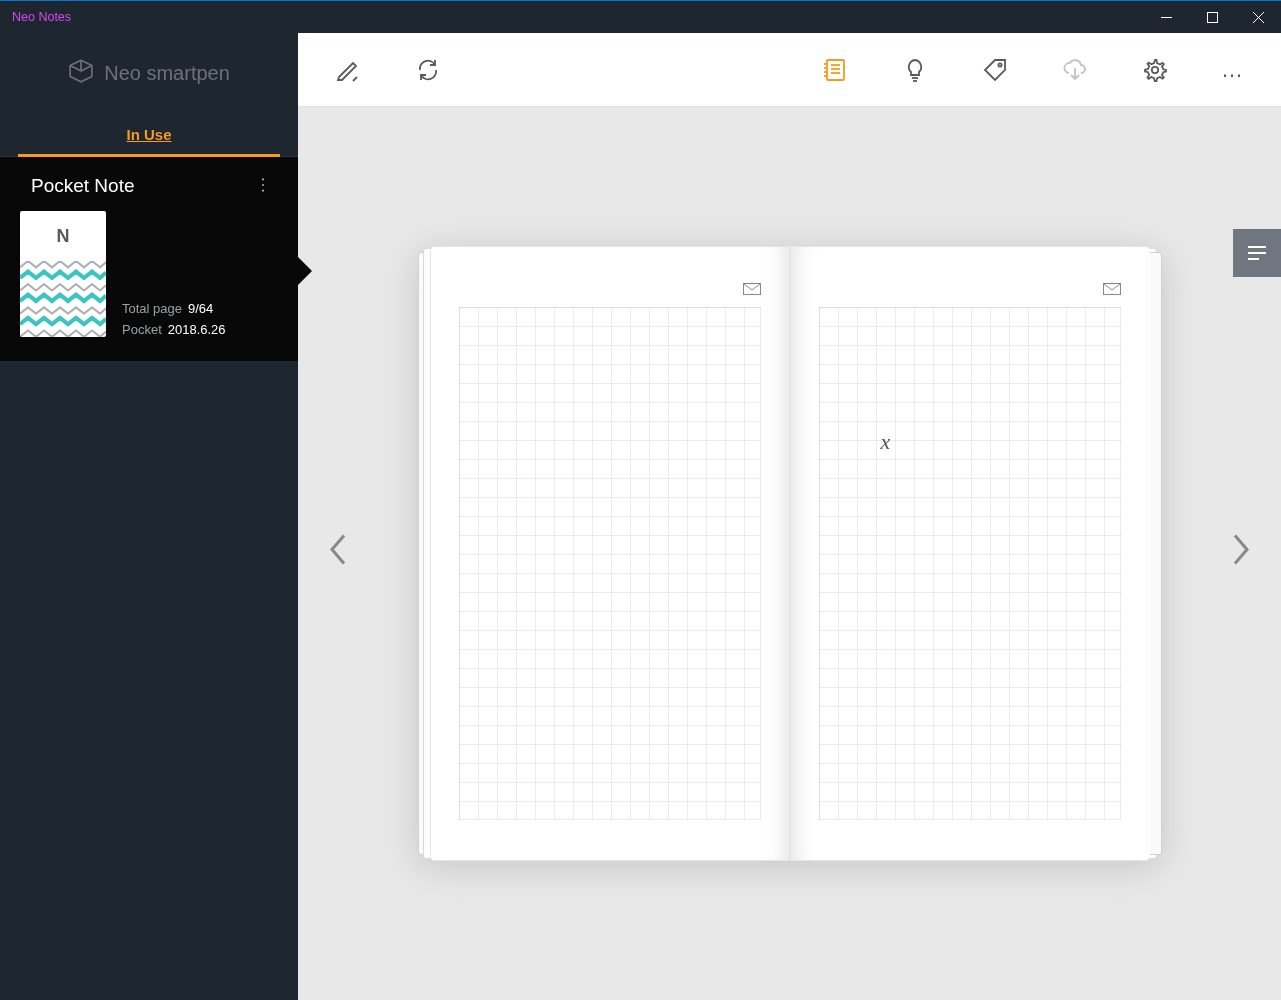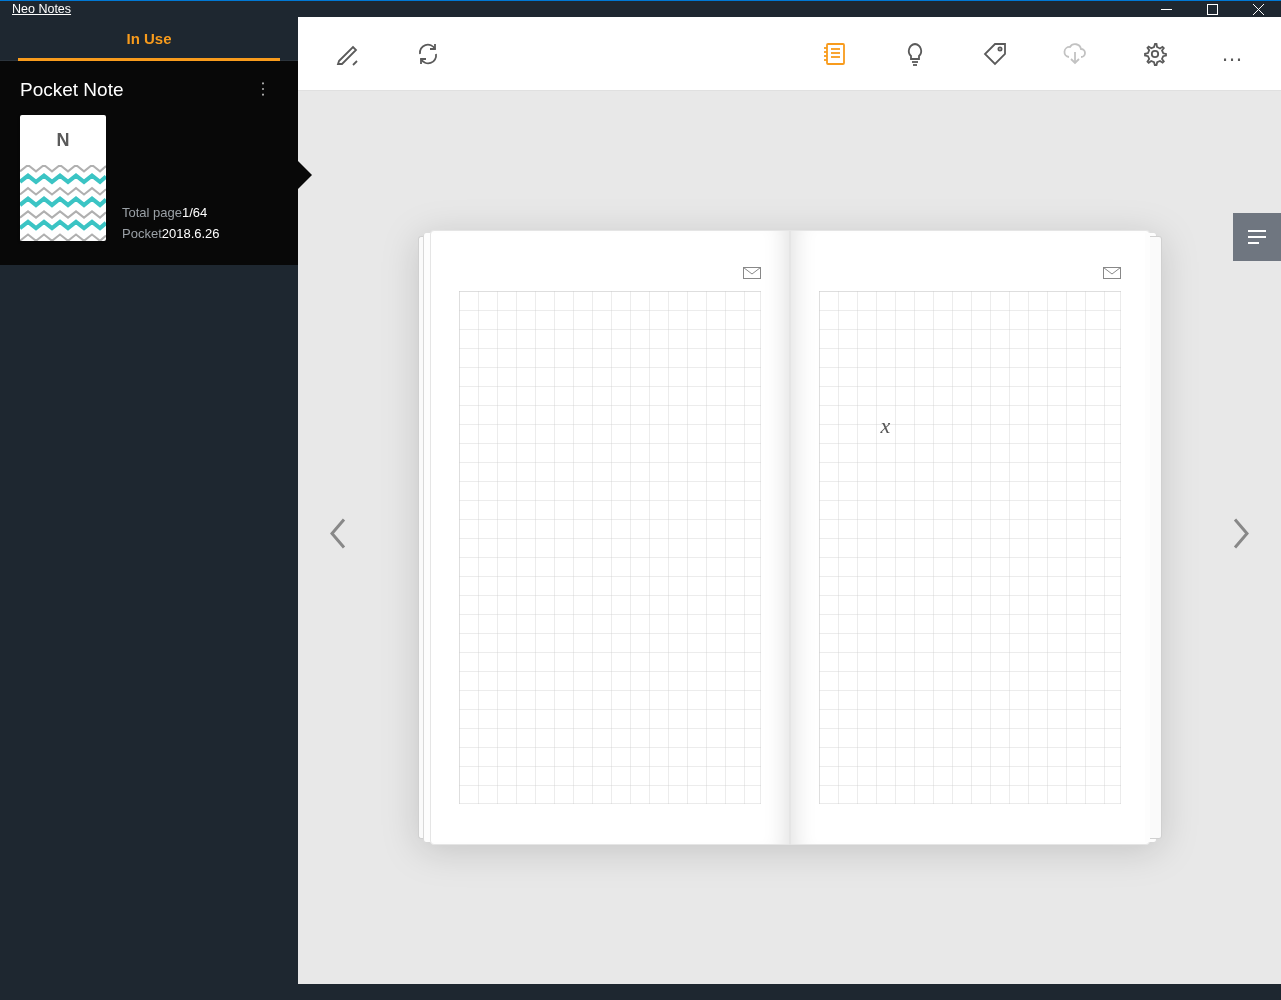--- a/index.html
+++ b/index.html
@@ -1,40 +1,40 @@
 <!DOCTYPE html>
 <html><head>
 <meta charset="utf-8">
 <style>
 * { margin: 0; padding: 0; box-sizing: border-box; font-family: "Segoe UI", Arial, sans-serif; }
 body { background: #1e2730; width: 1281px; height: 1000px; overflow: hidden; border-top: 1px solid #0078d4; }
-.titlebar { height: 16px; background: #1e2730; display: flex; align-items: center; justify-content: space-between; color: #ffffff; text-decoration: underline; }
+.titlebar { height: 32px; background: #1e2730; display: flex; align-items: center; justify-content: space-between; color: #d946ef; }
 .titlebar .title { padding-left: 12px; font-size: 12.5px; }
 .titlebar .controls { display: flex; height: 100%; }
 .titlebar .controls button { width: 46px; height: 100%; background: none; border: none; color: #fff; display:flex; align-items:center; justify-content:center; }
 .titlebar .controls button svg { width: 11px; height: 11px; }
 .main { display: flex; height: calc(100% - 32px); }
 .sidebar { width: 298px; background: #1e2730; color: #fff; display: flex; flex-direction: column; }
 .brand { height: 80px; display:flex; align-items:center; justify-content:center; color:#6b727a; font-size:20px; gap:10px; }
 .brand svg { width:26px; height:26px; }
 .tabs { display:flex; height:44px; border-bottom:1px solid #2c343c; }
-.tab { flex:1; display:flex; align-items:center; justify-content:center; font-size:15px; font-weight:600; color:#888; position:relative; }
+.tab { flex:1; display:flex; align-items:center; justify-content:center; font-size:15px; font-weight:600; color:#888; position:relative;text-decoration:underline; }
 .tab.active { color:#f89b1c; }
 .tab.active::after { content:""; position:absolute; bottom:-1px; left:18px; right:18px; height:3px; background:#f89b1c; }
 .notebook-card { background:#080808; margin-top:0; padding:18px 20px 24px 20px; position:relative; }
 .notebook-card .header { display:flex; justify-content:space-between; align-items:center; margin-bottom:14px; }
-.notebook-card .title { font-size:19px; font-weight:400; color:#fff; }
+.notebook-card .title { font-size:19px; font-weight:400; color:#fff;margin-left:11px; }
 .notebook-card .more { color:#aaa; font-size:18px; line-height:0; letter-spacing:2px; transform:rotate(90deg); }
 .notebook-card .body { display:flex; gap:16px; }
 .cover { width:86px; height:126px; background:#fff; border-radius:2px; overflow:hidden; display:flex; flex-direction:column; box-shadow:0 1px 3px rgba(0,0,0,.3); }
 .cover-top { flex:0 0 50px; display:flex; align-items:center; justify-content:center; font-weight:700; color:#5a5a5a; font-size:18px; }
 .cover-bottom { flex:1; }
 .zigzag { width:100%; height:100%; }
 .meta { display:flex; flex-direction:column; justify-content:flex-end; gap:6px; font-size:13px; }
-.meta-row { display:flex; }
+.meta-row { display:flex; gap:6px; }
 .meta-label { color:#9aa0a6; }
 .meta-value { color:#fff; }
 .pointer { position:absolute; right:-14px; top:100px; width:0; height:0; border-top:14px solid transparent; border-bottom:14px solid transparent; border-left:14px solid #080808; }
 .content { flex:1; background:#e8e8e8; display:flex; flex-direction:column; }
 .toolbar { height:74px; background:#fff; display:flex; align-items:center; padding:0 36px; gap:52px; border-bottom:1px solid #e0e0e0; position:relative; }
 .toolbar .spacer { flex:1; }
 .tool-icon { width:28px; height:28px; display:flex; align-items:center; justify-content:center; }
 .tool-icon svg { width:26px; height:26px; stroke:#5a5a5a; fill:none; stroke-width:1.8; }
 .tool-icon.active svg { stroke:#f89b1c; fill:none; }
 .tool-icon.disabled svg { stroke:#c2c2c2; }
@@ -80,20 +80,30 @@
         <svg viewBox="0 0 11 11">
           <line x1="0" y1="0" x2="11" y2="11" stroke="#fff" stroke-width="1"></line>
           <line x1="11" y1="0" x2="0" y2="11" stroke="#fff" stroke-width="1"></line>
         </svg>
       </button>
   </div>
 </div>
 
 <div class="main">
   <div class="sidebar">
+    <div class="brand">
+      <span>
+        <svg viewBox="0 0 24 24">
+            <polygon points="12,2 22,7 22,17 12,22 2,17 2,7" fill="none" stroke="#6b727a" stroke-width="1.5"></polygon>
+            <polyline points="12,2 12,12 2,7" fill="none" stroke="#6b727a" stroke-width="1.5"></polyline>
+            <polyline points="12,12 22,7" fill="none" stroke="#6b727a" stroke-width="1.5"></polyline>
+          </svg>
+      </span>
+      <span>Neo smartpen</span>
+    </div>
     <div class="tabs">
       <div class="tab active">
           <span>In Use</span>
         </div>
     </div>
     <div class="notebook-card">
       <div class="header">
         <div class="title">Pocket Note</div>
         <div class="more">…</div>
       </div>
@@ -108,21 +118,21 @@
               <path d="M0 38 L8 32 L16 38 L24 32 L32 38 L40 32 L48 38 L56 32 L64 38 L72 32 L80 38 L86 33" stroke="#3bc4c4" fill="none" stroke-width="4"></path>
               <path d="M0 50 L8 44 L16 50 L24 44 L32 50 L40 44 L48 50 L56 44 L64 50 L72 44 L80 50 L86 45" stroke="#b0b0b0" fill="none" stroke-width="2"></path>
               <path d="M0 60 L8 54 L16 60 L24 54 L32 60 L40 54 L48 60 L56 54 L64 60 L72 54 L80 60 L86 55" stroke="#3bc4c4" fill="none" stroke-width="4"></path>
               <path d="M0 72 L8 66 L16 72 L24 66 L32 72 L40 66 L48 72 L56 66 L64 72 L72 66 L80 72 L86 67" stroke="#b0b0b0" fill="none" stroke-width="2"></path>
             </svg>
           </div>
         </div>
         <div class="meta">
           <div class="meta-row">
             <span class="meta-label">Total page</span>
-            <span class="meta-value">1/64</span>
+            <span class="meta-value">9/64</span>
           </div>
           <div class="meta-row">
             <span class="meta-label">Pocket</span>
             <span class="meta-value">2018.6.26</span>
           </div>
         </div>
       </div>
       <div class="pointer"></div>
     </div>
   </div>

